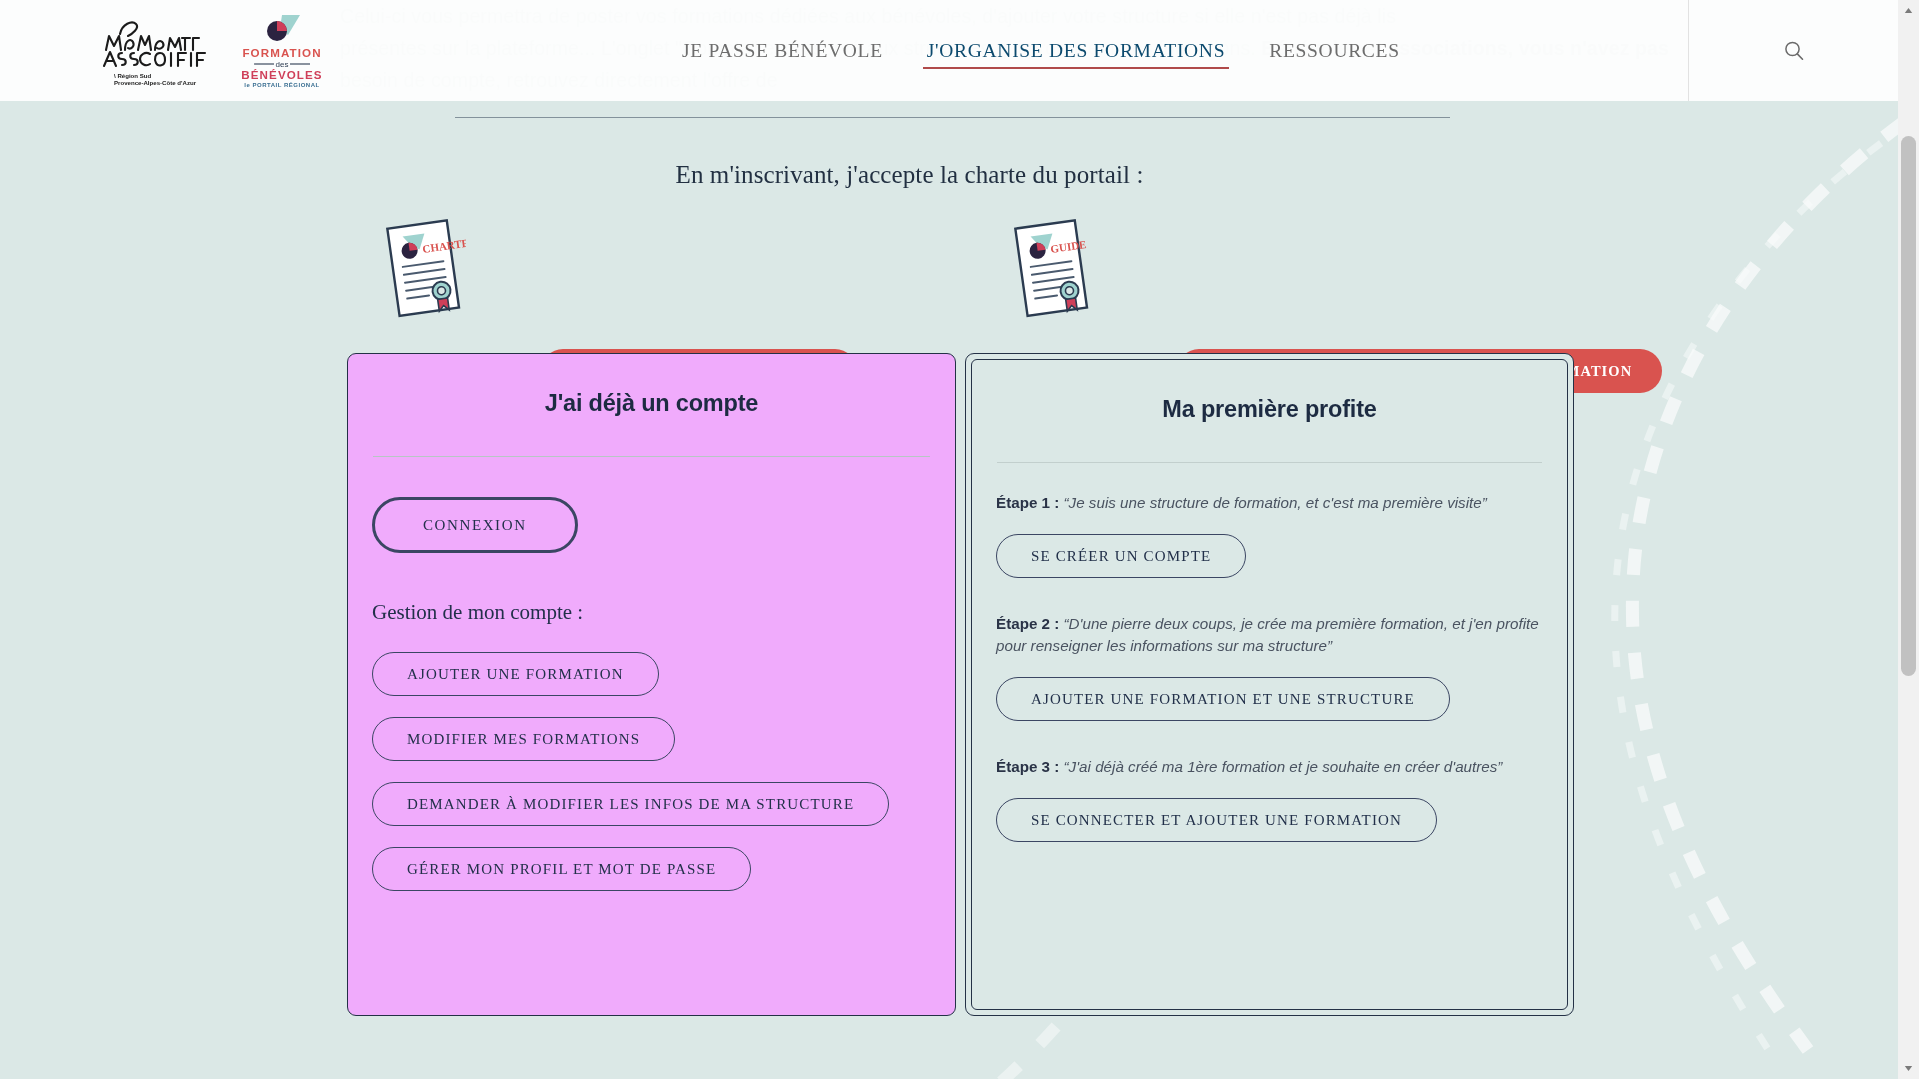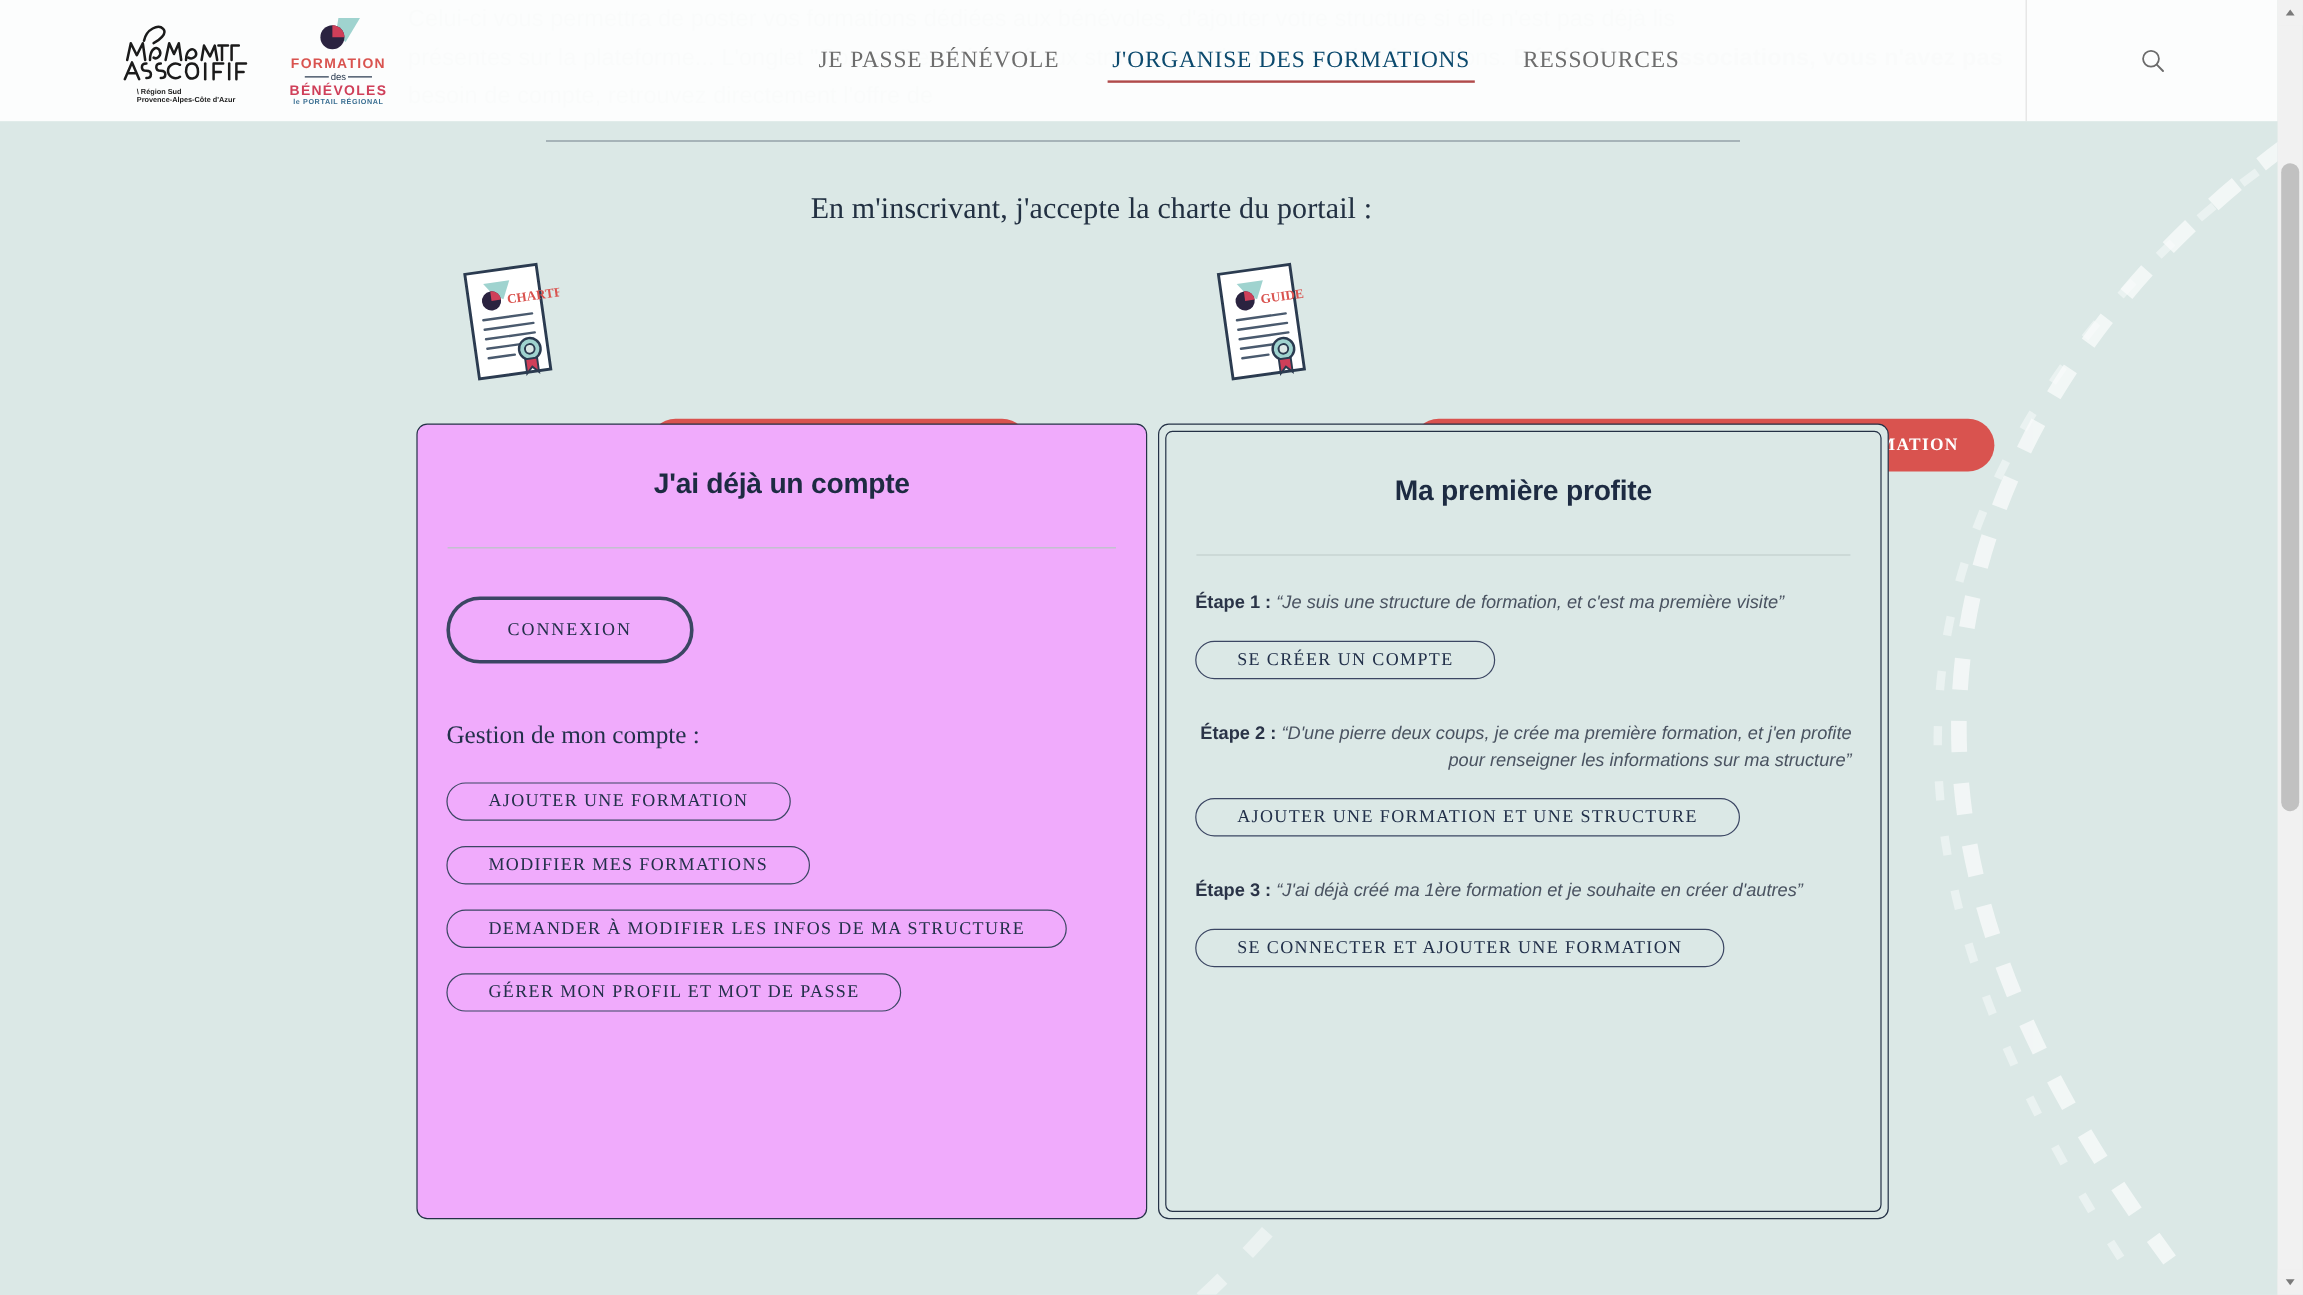--- a/index.html
+++ b/index.html
@@ -219,21 +219,21 @@
 
   .outline-btn {
     display: block;
     background: transparent;
     border: 1.6px solid #3b4663;
     border-radius: 30px;
     color: #22304a;
     font-family: "Liberation Serif", serif;
     font-size: 15px;
     letter-spacing: 1.15px;
-    height: 32px;
+    height: 44px;
     padding: 0 34px;
     cursor: pointer;
     white-space: nowrap;
     margin-bottom: 21px;
   }
   .outline-btn.primary {
     border-width: 3px;
     height: 56px;
     font-size: 15px;
     letter-spacing: 1.6px;
@@ -386,21 +386,21 @@
             <div style="padding-top:29px;">
 
               <div class="step-label">
                 <span class="step-key">Étape 1 :</span>
                 <span class="step-quote">“Je suis une structure de formation, et c'est ma première visite”</span>
               </div>
               <div class="btn-stack" style="padding-top:20px;">
                 <button class="outline-btn">SE CRÉER UN COMPTE</button>
               </div>
 
-              <div class="step-label" style="padding-top:14px;text-align:right;">
+              <div class="step-label" style="padding-top:14px;">
                 <span class="step-key">Étape 2 :</span>
                 <span class="step-quote">“D'une pierre deux coups, je crée ma première formation, et j'en profite pour renseigner les informations sur ma structure”</span>
               </div>
               <div class="btn-stack" style="padding-top:20px;">
                 <button class="outline-btn">AJOUTER UNE FORMATION ET UNE STRUCTURE</button>
               </div>
 
               <div class="step-label" style="padding-top:14px;">
                 <span class="step-key">Étape 3 :</span>
                 <span class="step-quote">“J'ai déjà créé ma 1ère formation et je souhaite en créer d'autres”</span>

